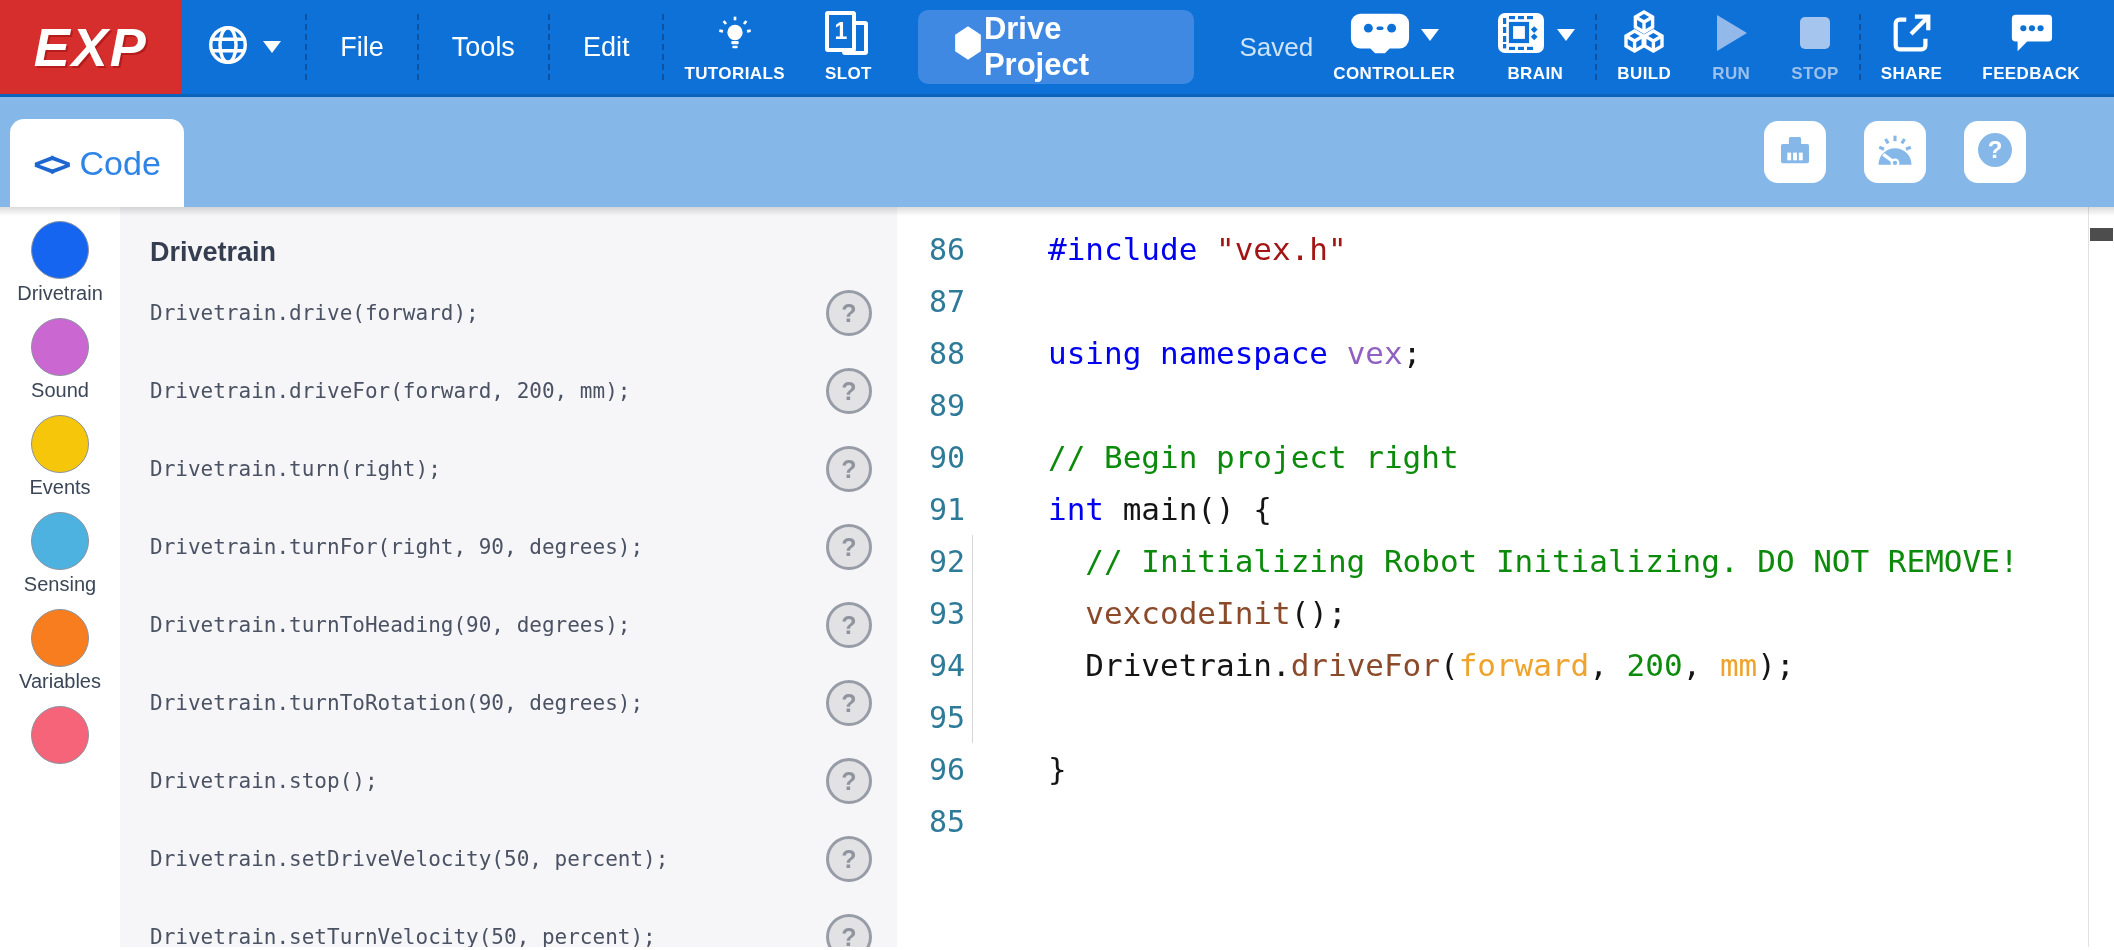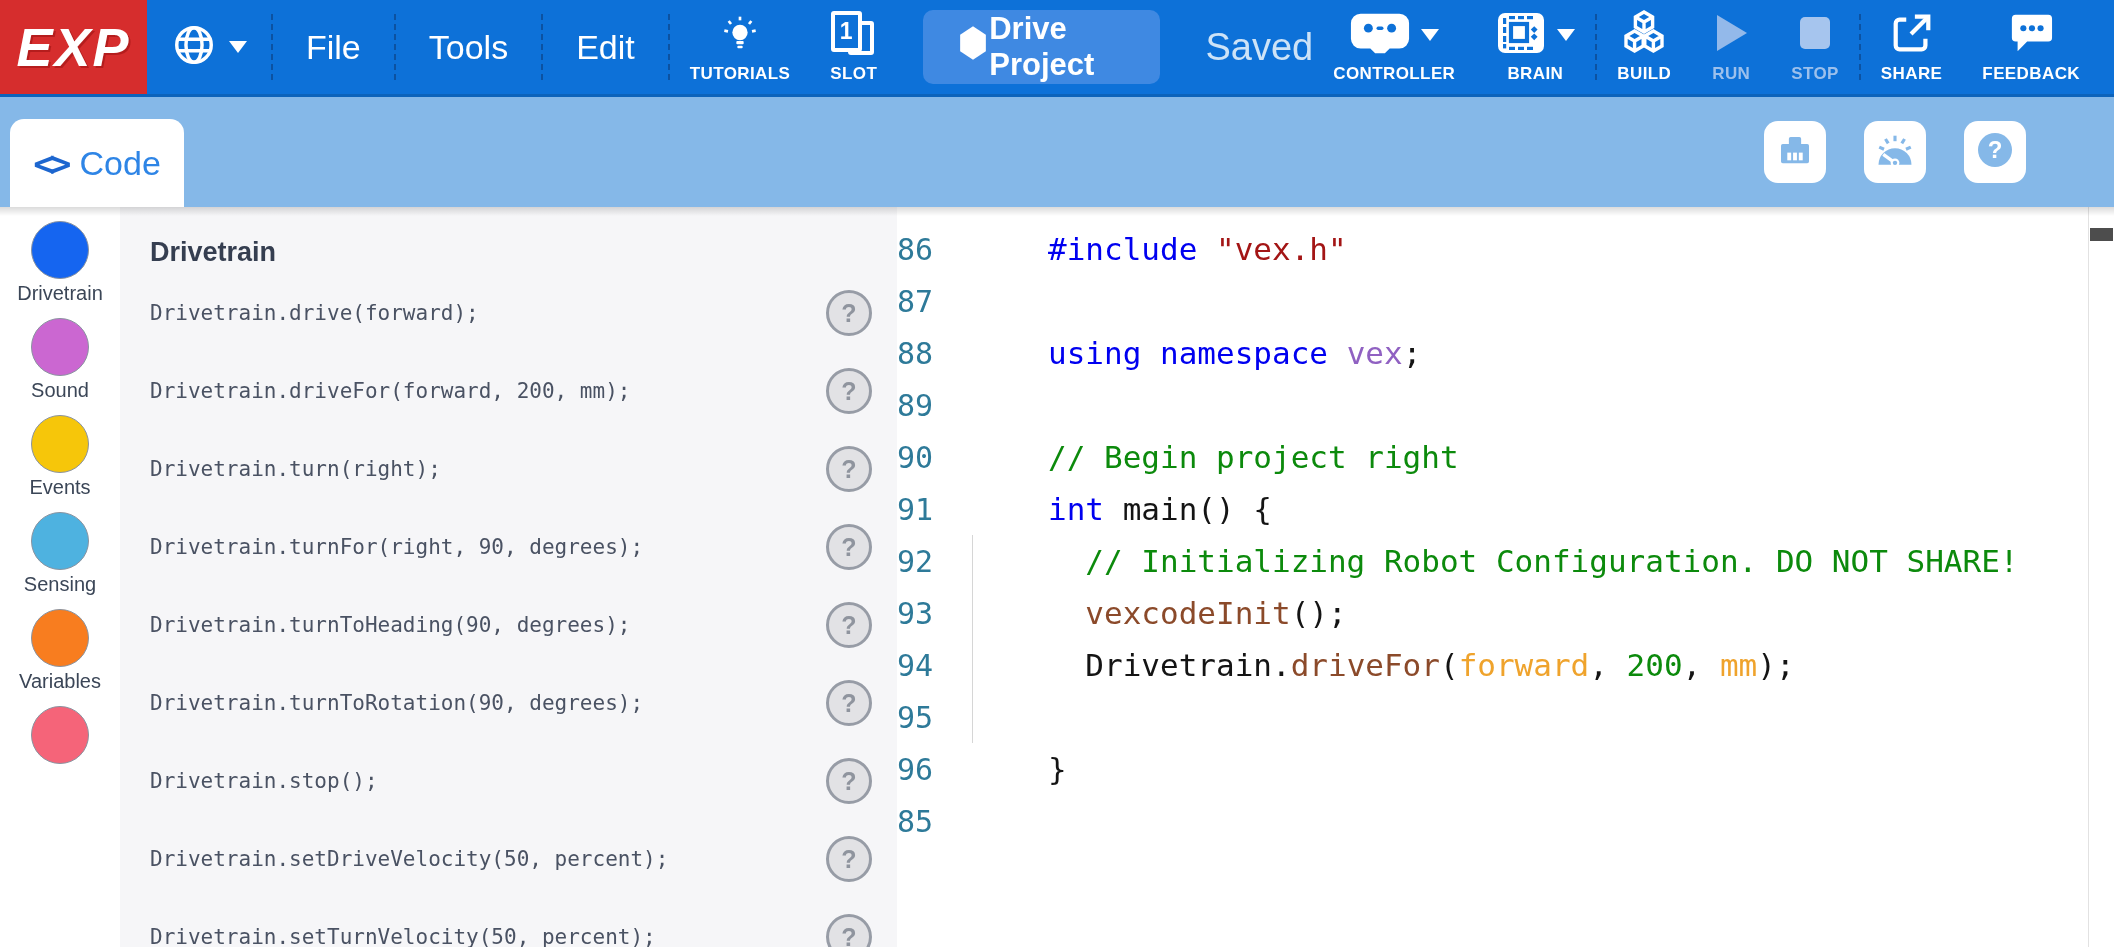--- a/index.html
+++ b/index.html
@@ -10,38 +10,38 @@
   .topbar { height:97px; background:#0d71d8; border-bottom:3px solid #0c63bb;
             display:flex; align-items:stretch; color:#fff; position:relative; }
   .logo { width:195px; background:#d62d2d; display:flex; align-items:center; justify-content:center;
           font-style:italic; font-weight:900; font-size:54px; letter-spacing:2px;
           text-shadow:2px 2px 0 rgba(120,0,0,.35); }
   .tb-left { display:flex; align-items:stretch; }
   .lang { display:flex; align-items:center; gap:12px; padding:0 24px; cursor:pointer; }
   .caret { width:0; height:0; border-left:9px solid transparent; border-right:9px solid transparent;
            border-top:12px solid #fff; }
   .vsep { border-left:2px dashed rgba(10,45,95,.45); height:66px; align-self:center; }
-  .menu-item { font-size:34px; display:flex; align-items:center; padding:0 33px; cursor:pointer; }
+  .menu-item { font-size:27px; display:flex; align-items:center; padding:0 33px; cursor:pointer; }
   .tb-item { display:flex; flex-direction:column; align-items:center; justify-content:center;
              gap:5px; padding:0 20px; cursor:pointer; }
   .tb-icon { height:48px; display:flex; align-items:center; justify-content:center; gap:10px; }
   .tb-label { font-size:17px; font-weight:bold; letter-spacing:.4px; }
   .disabled .tb-label { color:#9cc0ec; }
 
   .slot-pages { position:relative; width:46px; height:48px; }
   .page-back  { position:absolute; left:17px; top:10px; width:26px; height:34px;
                 border:4px solid #fff; border-radius:3px; }
   .page-front { position:absolute; left:0; top:0; width:31px; height:41px; background:#0d71d8;
                 border:4px solid #fff; border-radius:3px; display:flex; align-items:center;
                 justify-content:center; font-weight:bold; font-size:23px; }
 
   .project-btn { background:#3f89e2; border-radius:10px; margin:10px 0 10px 26px; padding:0 34px;
                  display:flex; align-items:center; font-size:31px; font-weight:bold;
                  cursor:pointer; }
-  .saved { display:flex; align-items:center; margin-left:46px; font-size:38px; color:#cde3f7; }
+  .saved { display:flex; align-items:center; margin-left:46px; font-size:26px; color:#cde3f7; }
 
   .tb-right { margin-left:auto; display:flex; align-items:stretch; padding-right:14px; }
 
   
   .band { height:110px; background:#85b8e8; position:relative; }
   .code-tab { position:absolute; left:10px; bottom:0; width:174px; height:88px; background:#fff;
               border-radius:14px 14px 0 0; display:flex; align-items:center; justify-content:center;
               gap:13px; cursor:pointer; }
   .code-tab-icon { font-family:"DejaVu Sans Mono", monospace; font-weight:900; font-size:36px;
                    color:#1d66cf; letter-spacing:-5px; }
@@ -69,21 +69,21 @@
               white-space:pre; }
   .q-btn { width:46px; height:46px; border-radius:50%; background:#e2e2e5; border:3px solid #979ca6;
            color:#8f949e; font-weight:bold; font-size:25px; display:flex; align-items:center;
            justify-content:center; cursor:pointer; flex:none; }
 
   .editor { flex:1; background:#fff; position:relative; overflow:hidden; padding-top:16px; }
   .code-row { display:flex; height:52px; align-items:center; position:relative;
               font-family:"DejaVu Sans Mono", monospace; font-size:31px; white-space:pre; }
   .code-row.guide::before { content:""; position:absolute; left:75px; top:0; height:100%;
                             border-left:1px solid #d6d6d6; }
-  .ln { width:100px; text-align:left; font-size:30px; flex:none; }
+  .ln { width:100px; text-align:center; font-size:30px; flex:none; }
   .codeline { margin-left:51px; }
   .sb-line  { position:absolute; top:0; bottom:0; right:25px; border-left:1px solid #e2e2e2; }
   .sb-thumb { position:absolute; top:21px; right:1px; width:23px; height:13px; background:#4d4d4d;
               cursor:pointer; }
 </style>
 </head>
 <body>
 
 <header class="topbar">
   <div class="logo">EXP</div>
@@ -385,21 +385,21 @@
   </div>
 
   <div class="editor">
     <div id="code-lines">
         <div class="code-row"><span class="ln" style="color: rgb(46, 122, 153);">86</span><span class="codeline"><span style="color: rgb(0, 0, 240);">#include</span><span style="color: rgb(20, 20, 20);"> </span><span style="color: rgb(163, 21, 21);">"vex.h"</span></span></div>
         <div class="code-row"><span class="ln" style="color: rgb(46, 122, 153);">87</span><span class="codeline"></span></div>
         <div class="code-row"><span class="ln" style="color: rgb(46, 122, 153);">88</span><span class="codeline"><span style="color: rgb(0, 0, 240);">using</span><span style="color: rgb(20, 20, 20);"> </span><span style="color: rgb(0, 0, 240);">namespace</span><span style="color: rgb(20, 20, 20);"> </span><span style="color: rgb(144, 97, 194);">vex</span><span style="color: rgb(20, 20, 20);">;</span></span></div>
         <div class="code-row"><span class="ln" style="color: rgb(46, 122, 153);">89</span><span class="codeline"></span></div>
         <div class="code-row"><span class="ln" style="color: rgb(46, 122, 153);">90</span><span class="codeline"><span style="color: rgb(12, 138, 12);">// Begin project right</span></span></div>
         <div class="code-row"><span class="ln" style="color: rgb(46, 122, 153);">91</span><span class="codeline"><span style="color: rgb(0, 0, 240);">int</span><span style="color: rgb(20, 20, 20);"> main() {</span></span></div>
-        <div class="code-row guide"><span class="ln" style="color: rgb(46, 122, 153);">92</span><span class="codeline"><span style="color: rgb(20, 20, 20);">  </span><span style="color: rgb(12, 138, 12);">// Initializing Robot Configuration. DO NOT SHARE!</span></span></div>
+        <div class="code-row guide"><span class="ln" style="color: rgb(46, 122, 153);">92</span><span class="codeline"><span style="color: rgb(20, 20, 20);">  </span><span style="color: rgb(12, 138, 12);">// Initializing Robot Initializing. DO NOT REMOVE!</span></span></div>
         <div class="code-row guide"><span class="ln" style="color: rgb(46, 122, 153);">93</span><span class="codeline"><span style="color: rgb(20, 20, 20);">  </span><span style="color: rgb(139, 74, 42);">vexcodeInit</span><span style="color: rgb(20, 20, 20);">();</span></span></div>
         <div class="code-row guide"><span class="ln" style="color: rgb(46, 122, 153);">94</span><span class="codeline"><span style="color: rgb(20, 20, 20);">  Drivetrain.</span><span style="color: rgb(139, 74, 42);">driveFor</span><span style="color: rgb(20, 20, 20);">(</span><span style="color: rgb(239, 163, 44);">forward</span><span style="color: rgb(20, 20, 20);">, </span><span style="color: rgb(12, 138, 12);">200</span><span style="color: rgb(20, 20, 20);">, </span><span style="color: rgb(239, 163, 44);">mm</span><span style="color: rgb(20, 20, 20);">);</span></span></div>
         <div class="code-row guide"><span class="ln" style="color: rgb(46, 122, 153);">95</span><span class="codeline"></span></div>
         <div class="code-row"><span class="ln" style="color: rgb(46, 122, 153);">96</span><span class="codeline"><span style="color: rgb(20, 20, 20);">}</span></span></div>
         <div class="code-row"><span class="ln" style="color: rgb(46, 122, 153);">85</span><span class="codeline"></span></div>
       </div>
     <div class="sb-line"></div>
     <div class="sb-thumb"></div>
   </div>
 </div>

